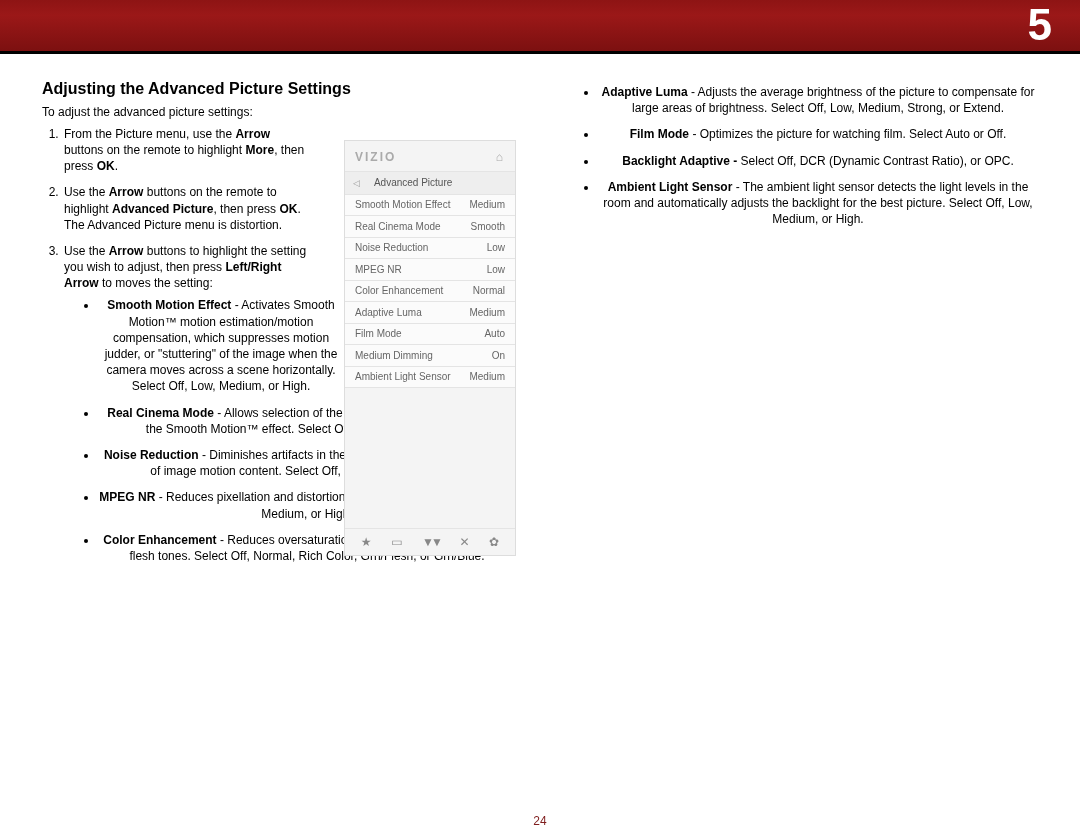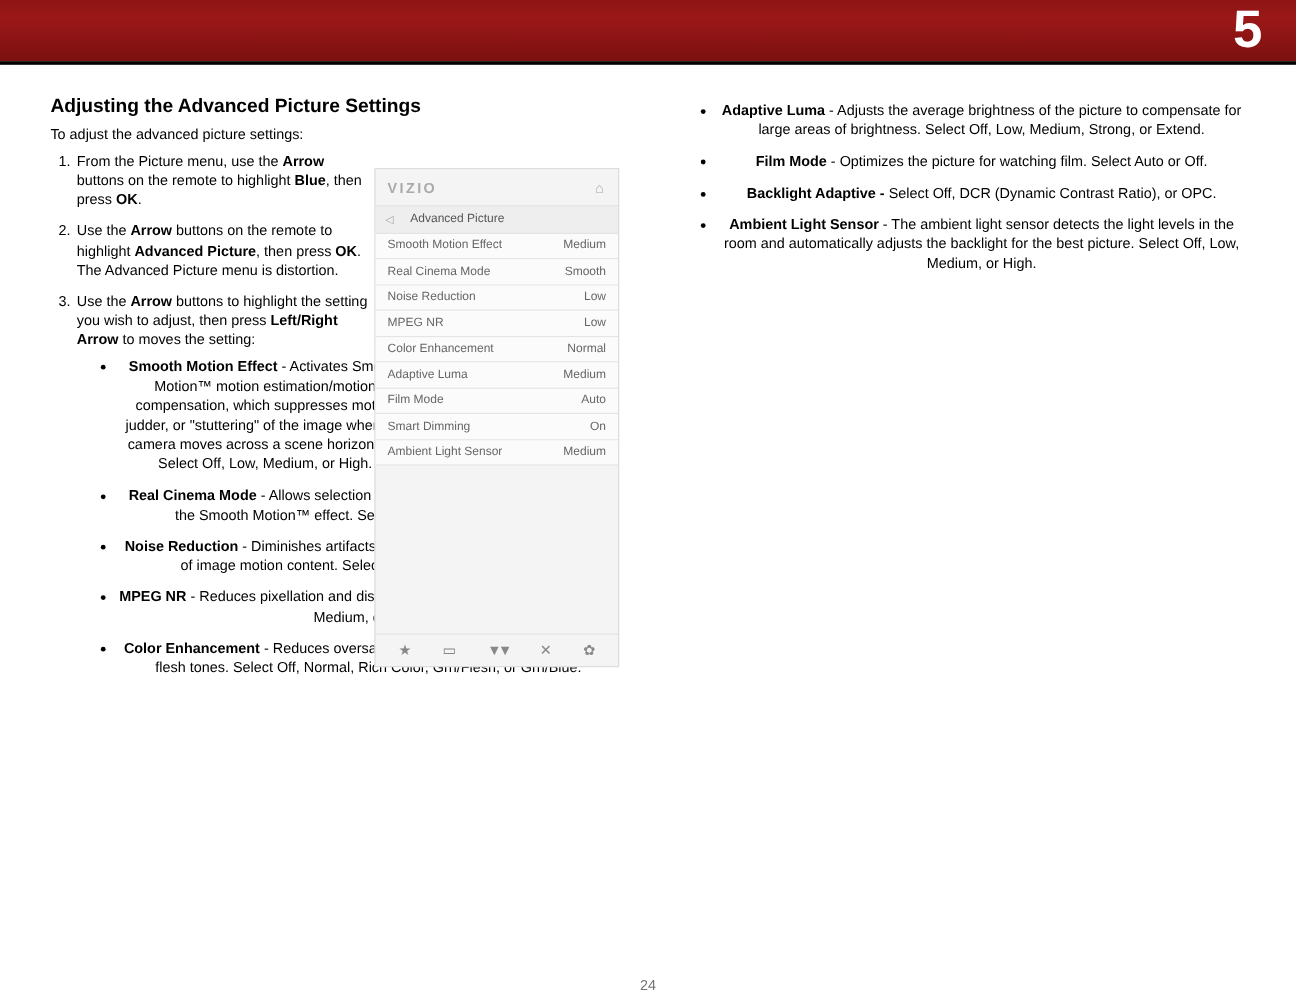--- a/index.html
+++ b/index.html
@@ -57,21 +57,21 @@
     margin-top: 6px;
     text-align: center;
   }
   .col ul li { margin-bottom: 10px; }
   .left-wrap { position: relative; }
   .step1p, .step2p, .step3p, .step3-bullets { max-width: 246px; }
   .osd {
     position: absolute;
     top: 62px;
     right: 0;
-    width: 204px;
+    width: 172px;
     border: 1px solid #ddd;
     background: #f4f4f4;
     font-size: 10px;
     color: #555;
   }
   .osd-header {
     display: flex;
     justify-content: space-between;
     align-items: center;
     padding: 8px 10px 6px 10px;
@@ -114,40 +114,40 @@
     padding: 5px 6px;
     color: #888;
     font-size: 12px;
   }
   .pagenum {
     position: absolute;
     bottom: 6px;
     left: 0; right: 0;
     text-align: center;
     font-size: 12px;
-    color: #737373;
+    color: #7f1d1d;
   }
   b { font-weight: bold; }
 </style>
 </head>
 <body>
 
 <div class="red-band">
   <div class="chapter-no">5</div>
 </div>
 
 <div class="page">
 
   <div class="col left-wrap">
     <h2>Adjusting the Advanced Picture Settings</h2>
     <p>To adjust the advanced picture settings:</p>
 
     <ol>
       <li class="step1p">
-        <span>From the Picture menu, use the </span><b>Arrow</b><span> buttons on the remote to highlight </span><b>Blue</b><span>, then press </span><b>OK</b><span>.</span>
+        <span>From the Picture menu, use the </span><b>Arrow</b><span> buttons on the remote to highlight </span><b>More</b><span>, then press </span><b>OK</b><span>.</span>
       </li>
       <li class="step2p">
         <span>Use the </span><b>Arrow</b><span> buttons on the remote to highlight </span><b>Advanced Picture</b><span>, then press </span><b>OK</b><span>. The Advanced Picture menu is distortion.</span>
       </li>
       <li>
         <div class="step3p">
           <span>Use the </span><b>Arrow</b><span> buttons to highlight the setting you wish to adjust, then press </span><b>Left/Right Arrow</b><span> to moves the setting:</span>
         </div>
         <ul>
           <li class="step3-bullets"><b>Smooth Motion Effect</b><span> - Activates Smooth Motion™ motion estimation/motion compensation, which suppresses motion judder, or "stuttering" of the image when the camera moves across a scene horizontally. Select Off, Low, Medium, or High.</span></li>
@@ -191,21 +191,21 @@
           </div>
           <div class="osd-row">
             <span>Adaptive Luma</span>
             <span>Medium</span>
           </div>
           <div class="osd-row">
             <span>Film Mode</span>
             <span>Auto</span>
           </div>
           <div class="osd-row">
-            <span>Smart Dimming</span>
+            <span>Medium Dimming</span>
             <span>On</span>
           </div>
           <div class="osd-row">
             <span>Ambient Light Sensor</span>
             <span>Medium</span>
           </div>
         </div>
       <div class="osd-body"></div>
       <div class="osd-footer">
         <span>★</span>

